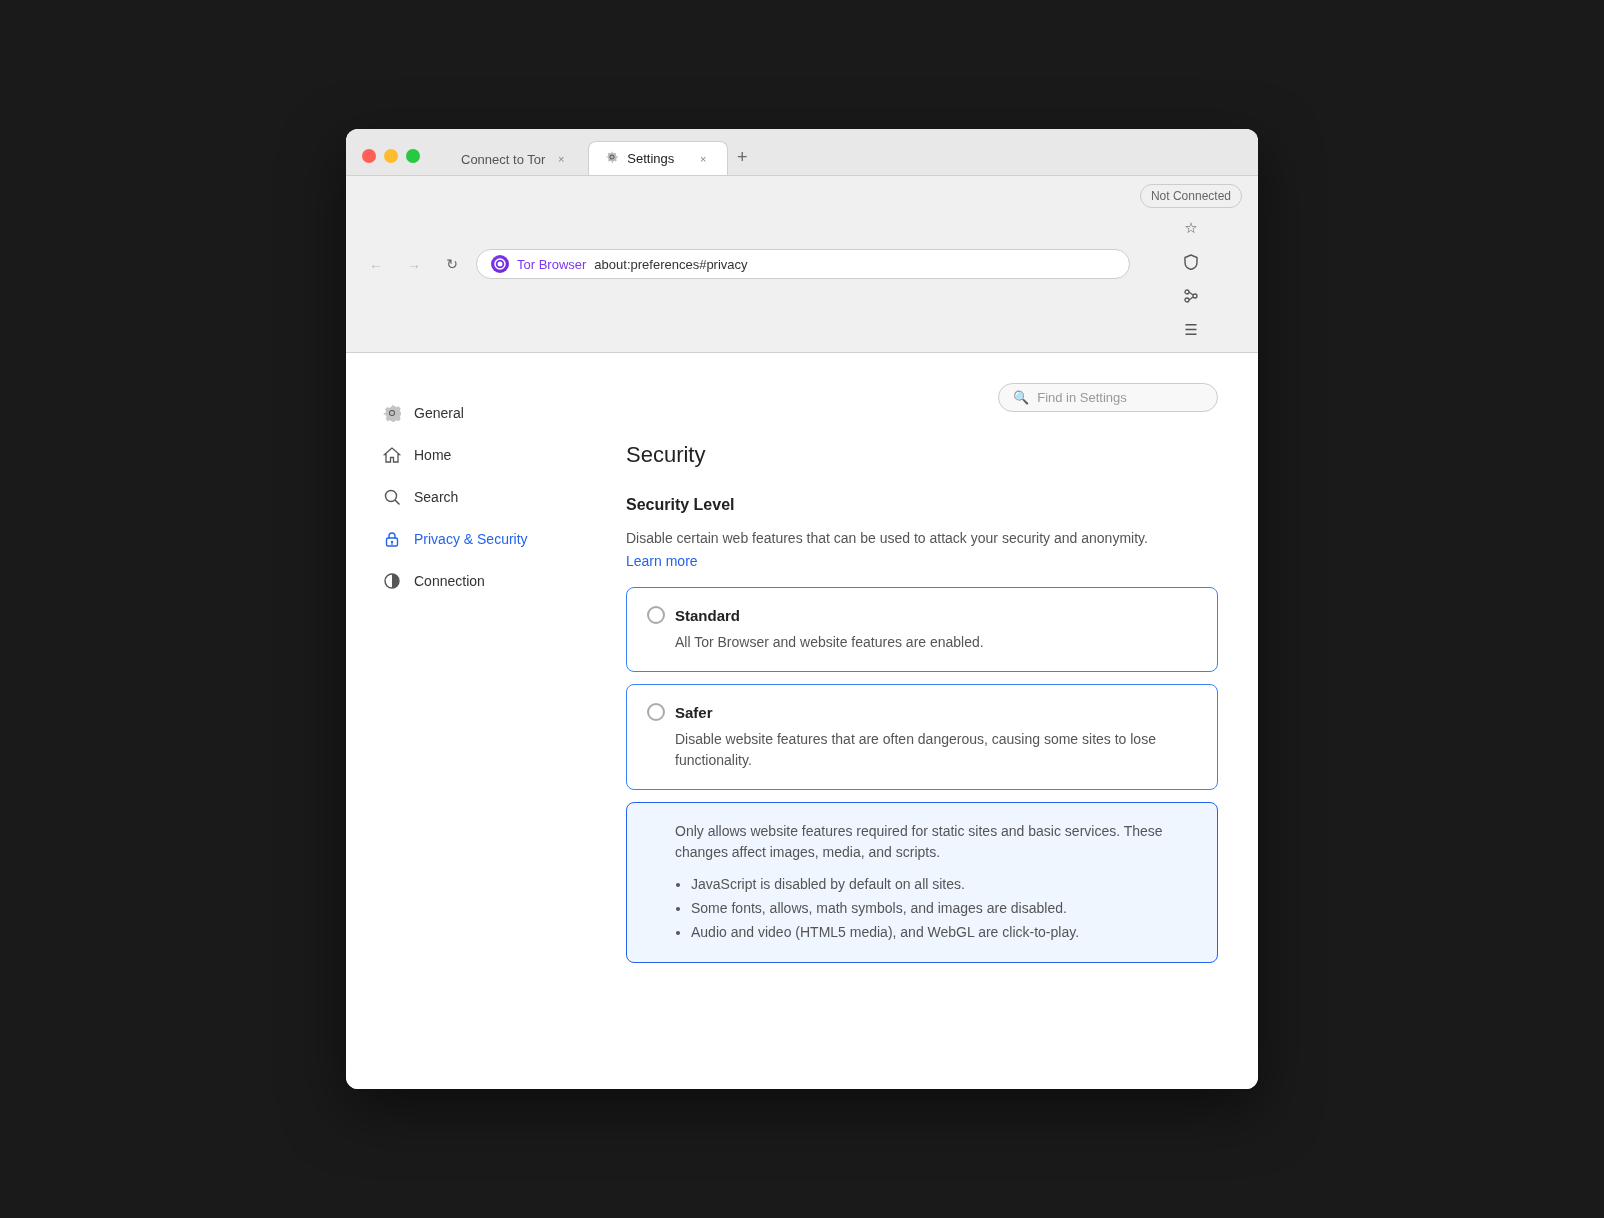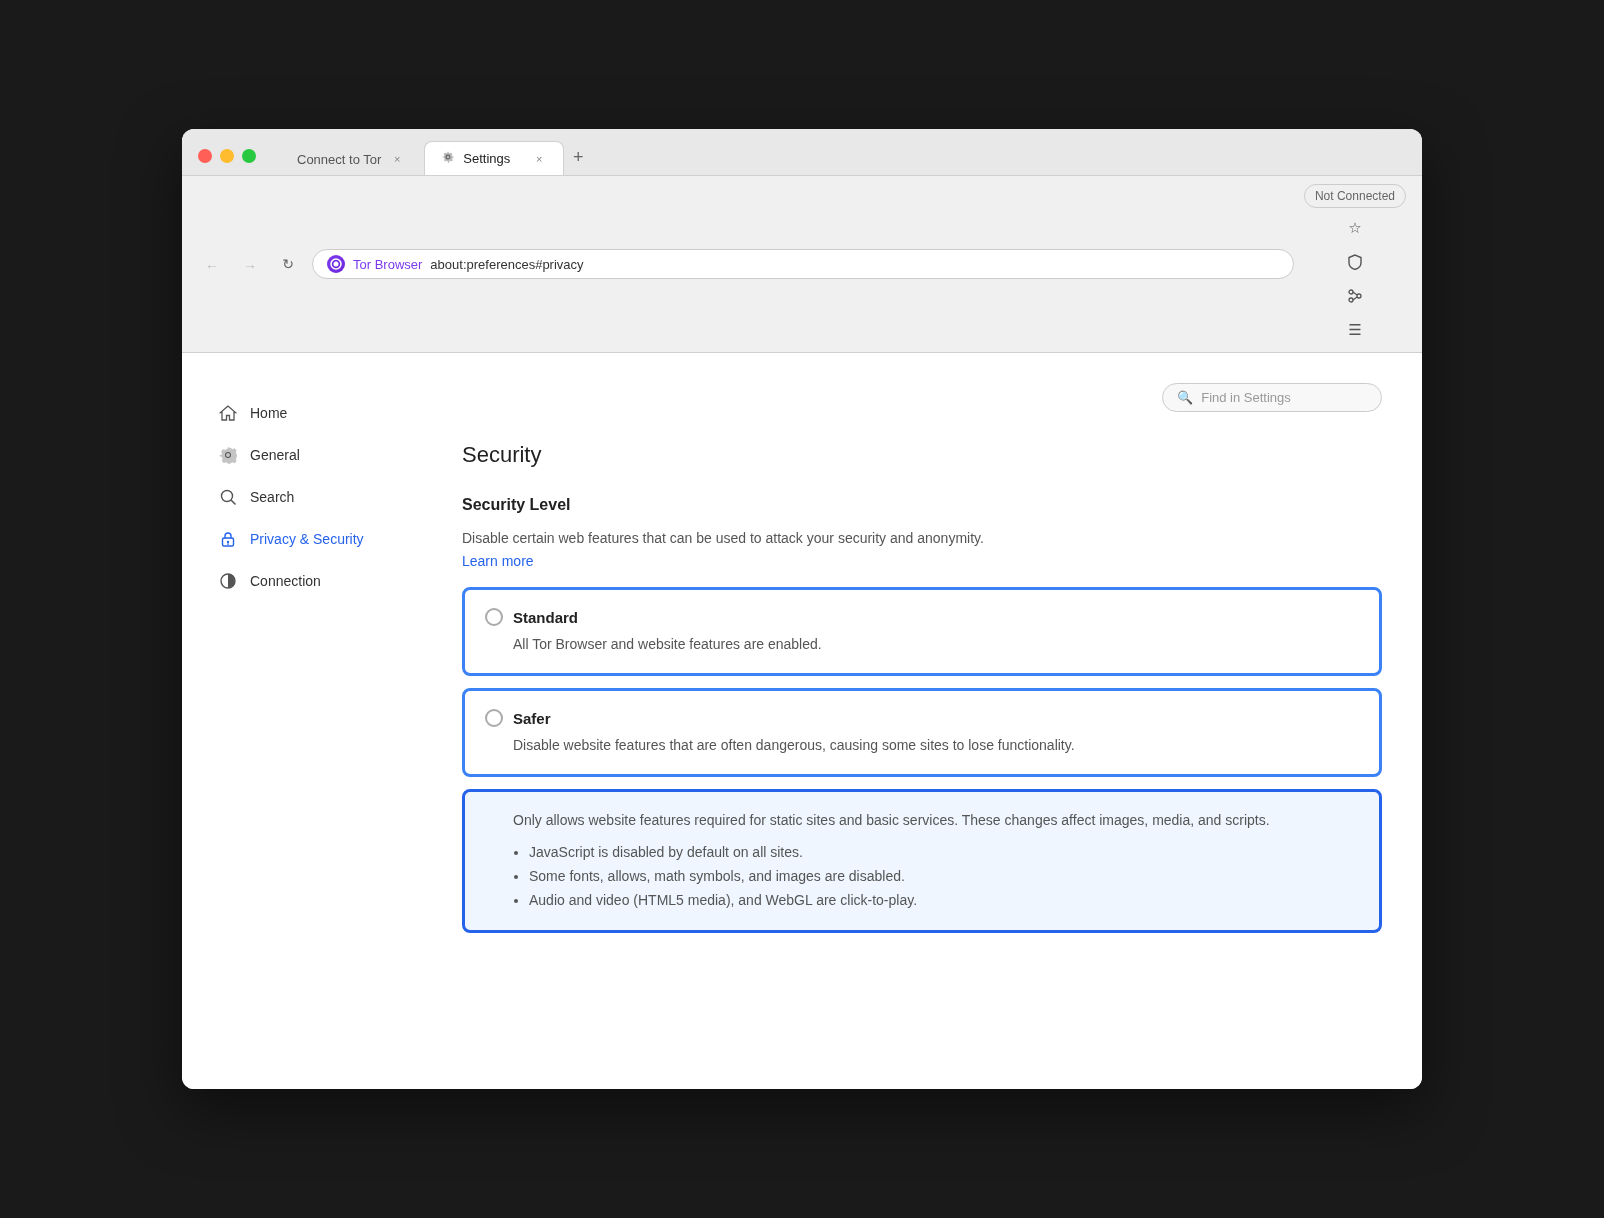--- a/index.html
+++ b/index.html
@@ -5,21 +5,21 @@
     * { box-sizing: border-box; margin: 0; padding: 0; }
     body {
       background: #1a1a1a;
       display: flex;
       justify-content: center;
       align-items: center;
       min-height: 100vh;
       font-family: -apple-system, BlinkMacSystemFont, 'Segoe UI', sans-serif;
     }
     .browser-window {
-      width: 1240px;
+      width: 912px;
       min-height: 960px;
       background: #ffffff;
       border-radius: 12px;
       box-shadow: 0 20px 60px rgba(0,0,0,0.5);
       overflow: hidden;
       display: flex;
       flex-direction: column;
     }
     
     .title-bar {
@@ -259,21 +259,21 @@
     }
     .learn-more {
       color: #2563eb;
       font-size: 14px;
       text-decoration: none;
       cursor: pointer;
       margin-bottom: 18px;
       display: inline-block;
     }
     .option-card {
-      border: 3px solid #3b82f6;
+      border: 1px solid #3b82f6;
       border-radius: 8px;
       padding: 18px 20px;
       margin-bottom: 12px;
       background: #fff;
     }
     .option-card.selected {
       border-color: #2563eb;
       background: #eff6ff;
     }
     .option-header {
@@ -395,33 +395,33 @@
     </div>
   </div>
 
   <div class="main-content">
 
     <div class="sidebar">
       <div id="sidebar-items-container">
           <div class="sidebar-item">
             <div class="sidebar-icon">
               <svg width="18" height="18" viewBox="0 0 18 18" fill="none">
-                <path d="M9 2L1.5 8.5H3v7.5h4.5v-4.5h3v4.5H15V8.5h1.5L9 2z" stroke="#555" stroke-width="1.3" fill="none"></path>
+                <path d="M9 6a3 3 0 100 6A3 3 0 009 6zm0 1a2 2 0 110 4 2 2 0 010-4z" fill="#555"></path>
+                <path d="M9 1l-.6 1.8A6 6 0 006.2 4L4.3 3.1 2.1 5.3l.9 1.9A6 6 0 002.5 9H.7L.7 10.5H2.5c.2.9.6 1.8 1.1 2.5l-.9 2 2.2 2.2 2-.9c.7.5 1.6.9 2.5 1.1v1.7H11v-1.7c.9-.2 1.8-.6 2.5-1.1l2 .9 2.2-2.2-.9-2c.5-.7.9-1.6 1.1-2.5h1.8V9h-1.8c-.2-.9-.6-1.8-1.1-2.5l.9-2L15.5 2.3l-2 .9A6 6 0 0011.5 2.1L9 1z" fill="#555" fill-opacity="0.35"></path>
               </svg>
             </div>
-            <span>Home</span>
+            <span>General</span>
           </div>
           <div class="sidebar-item">
             <div class="sidebar-icon">
               <svg width="18" height="18" viewBox="0 0 18 18" fill="none">
-                <path d="M9 6a3 3 0 100 6A3 3 0 009 6zm0 1a2 2 0 110 4 2 2 0 010-4z" fill="#555"></path>
-                <path d="M9 1l-.6 1.8A6 6 0 006.2 4L4.3 3.1 2.1 5.3l.9 1.9A6 6 0 002.5 9H.7L.7 10.5H2.5c.2.9.6 1.8 1.1 2.5l-.9 2 2.2 2.2 2-.9c.7.5 1.6.9 2.5 1.1v1.7H11v-1.7c.9-.2 1.8-.6 2.5-1.1l2 .9 2.2-2.2-.9-2c.5-.7.9-1.6 1.1-2.5h1.8V9h-1.8c-.2-.9-.6-1.8-1.1-2.5l.9-2L15.5 2.3l-2 .9A6 6 0 0011.5 2.1L9 1z" fill="#555" fill-opacity="0.35"></path>
+                <path d="M9 2L1.5 8.5H3v7.5h4.5v-4.5h3v4.5H15V8.5h1.5L9 2z" stroke="#555" stroke-width="1.3" fill="none"></path>
               </svg>
             </div>
-            <span>General</span>
+            <span>Home</span>
           </div>
           <div class="sidebar-item">
             <div class="sidebar-icon">
               <svg width="18" height="18" viewBox="0 0 18 18" fill="none">
                 <circle cx="8" cy="8" r="5.5" stroke="#555" stroke-width="1.4"></circle>
                 <line x1="12.5" y1="12.5" x2="16" y2="16" stroke="#555" stroke-width="1.6" stroke-linecap="round"></line>
               </svg>
             </div>
             <span>Search</span>
           </div>

